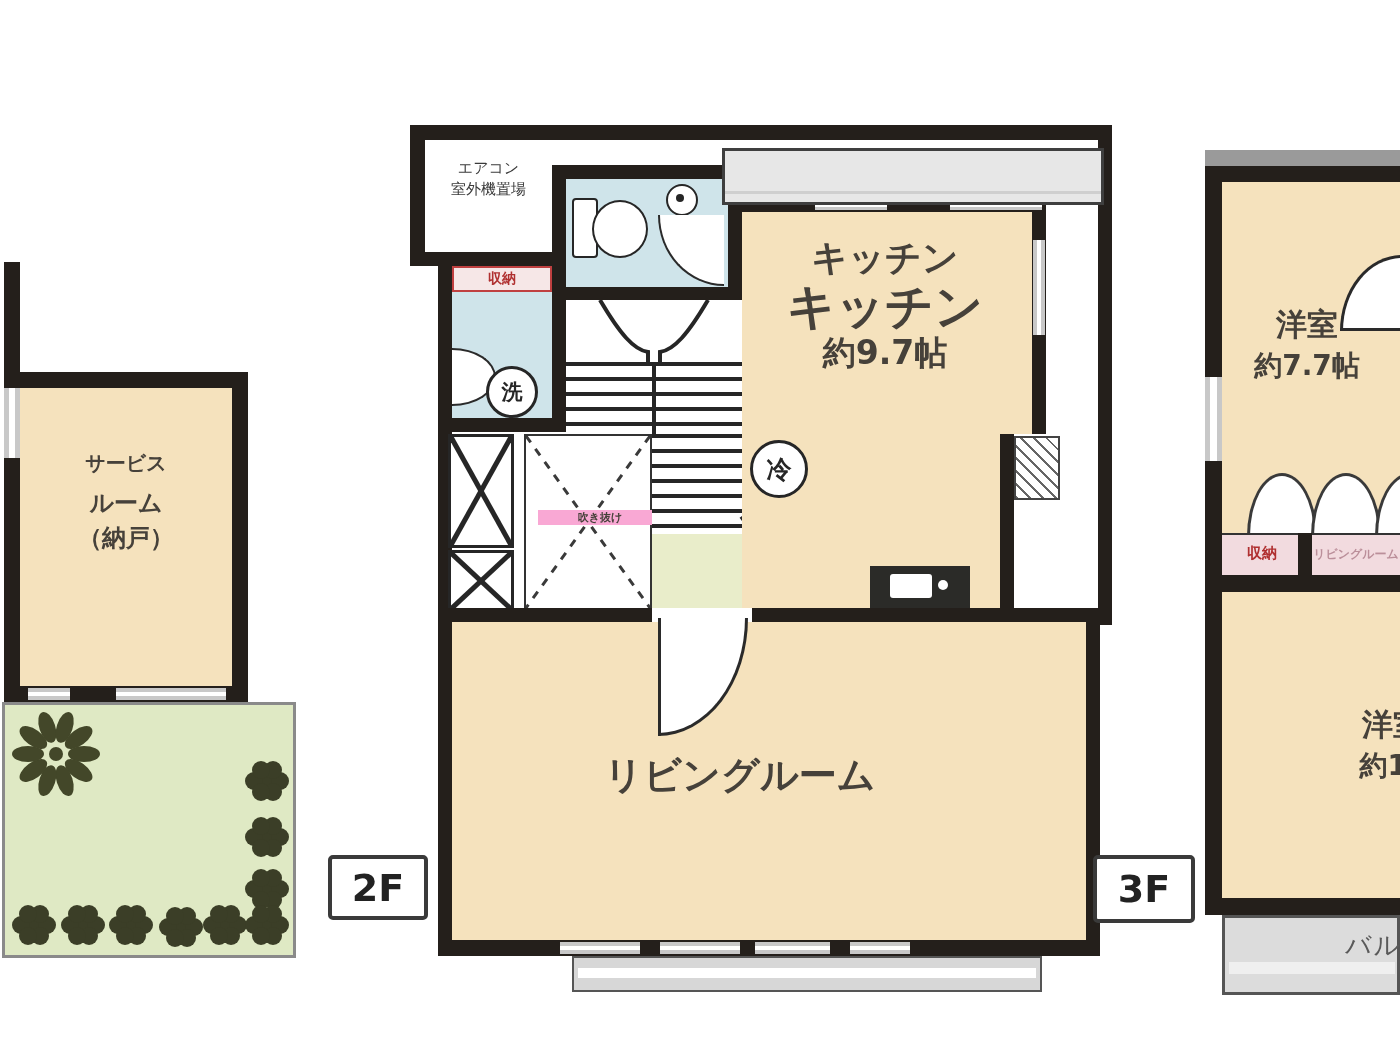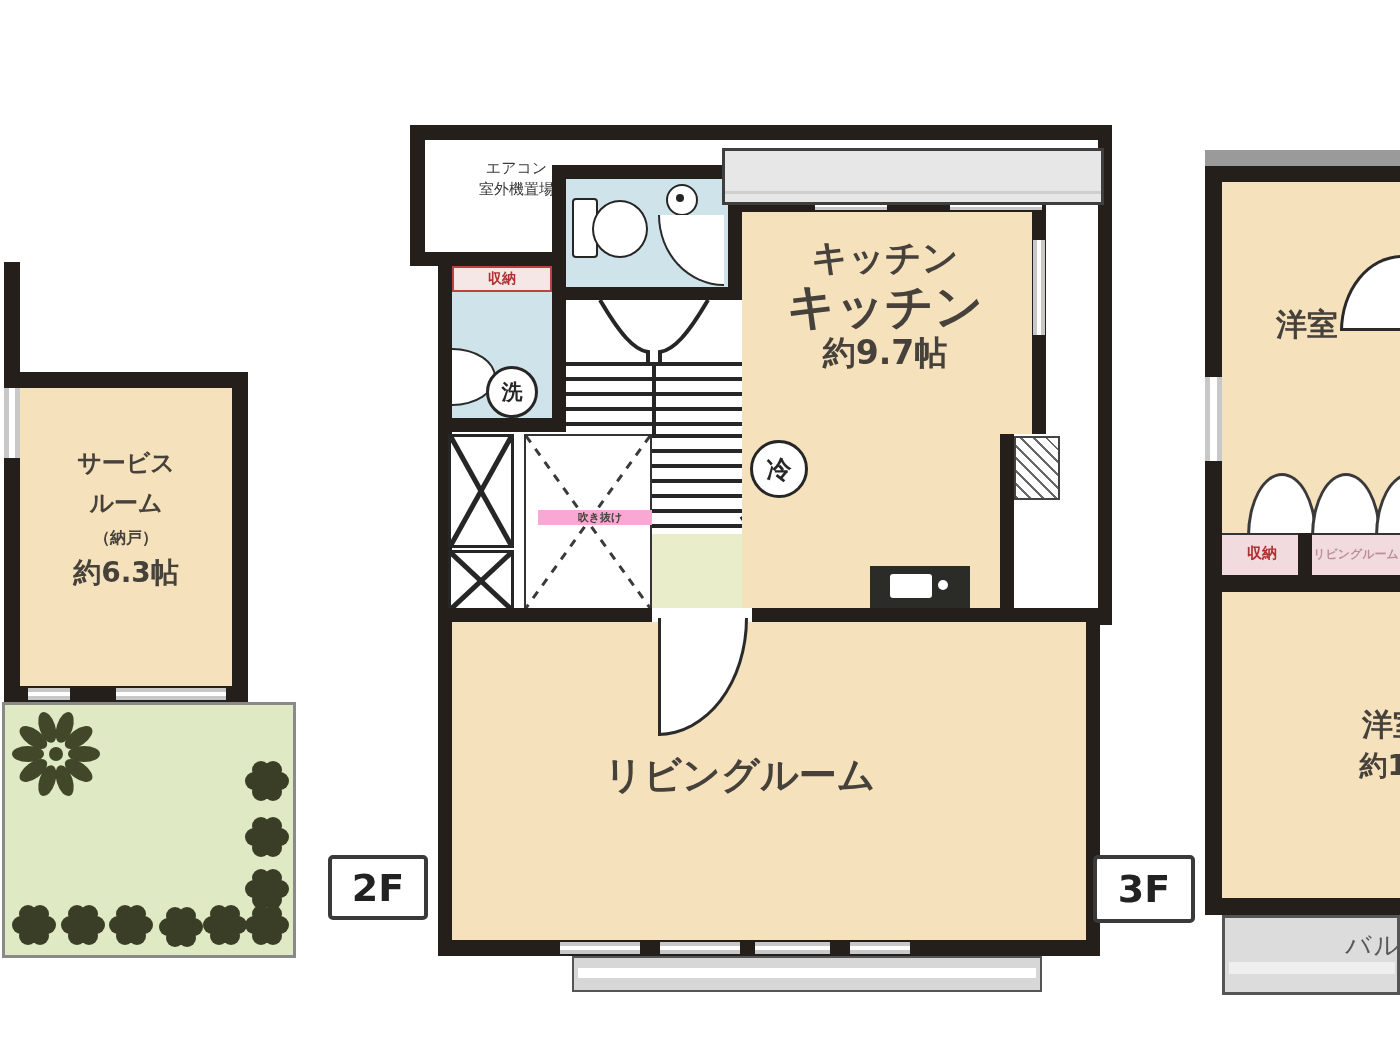--- a/index.html
+++ b/index.html
@@ -32,24 +32,23 @@
   <div class="w" style="left:4px;top:458px;width:16px;height:244px;"></div>
 
   <div class="w" style="left:4px;top:372px;width:244px;height:16px;"></div>
   <div class="w" style="left:232px;top:372px;width:16px;height:330px;"></div>
   <div class="w" style="left:4px;top:686px;width:244px;height:16px;"></div>
   <div class="win" style="left:28px;top:688px;width:42px;height:12px;"></div>
   <div class="win" style="left:116px;top:688px;width:110px;height:12px;"></div>
 
   <div class="cream" style="left:20px;top:388px;width:212px;height:298px;"></div>
   <div class="txt" style="left:22px;top:443px;width:208px;">
-    <div style="font-size:24px;line-height:40px;">サービス</div>
+    <div style="font-size:20px;line-height:40px;">サービス</div>
     <div style="font-size:24px;line-height:40px;">ルーム</div>
-    <div style="font-size:16px;line-height:30px;">（納戸）</div>
-    <div style="font-size:28px;line-height:40px;">約6.3帖</div>
+    <div style="font-size:24px;line-height:30px;">（納戸）</div>
   </div>
 
   <div class="p" style="left:2px;top:702px;width:294px;height:256px;background:#dfe9c4;border:3px solid #8a8a8a;box-sizing:border-box;">
     <svg width="288" height="250" viewBox="0 0 288 250" style="display:block;">
       <defs>
         <g id="bush" fill="#3b3e27">
           <circle cx="0" cy="0" r="10"></circle>
             <circle cx="13" cy="0" r="9"></circle>
             <circle cx="-13" cy="0" r="9"></circle>
           <circle cx="6" cy="-11" r="9"></circle>
@@ -85,21 +84,21 @@
 
   <div class="w" style="left:410px;top:125px;width:702px;height:15px;"></div>
   <div class="w" style="left:410px;top:125px;width:15px;height:141px;"></div>
   <div class="w" style="left:410px;top:252px;width:168px;height:14px;"></div>
   <div class="w" style="left:438px;top:266px;width:14px;height:690px;"></div>
   <div class="w" style="left:1098px;top:125px;width:14px;height:500px;"></div>
   <div class="w" style="left:1086px;top:610px;width:14px;height:345px;"></div>
   <div class="w" style="left:438px;top:940px;width:662px;height:16px;"></div>
 
   <div class="white" style="left:425px;top:140px;width:127px;height:112px;"></div>
-  <div class="txt" style="left:425px;top:158px;width:127px;color:#3a3a3a;font-weight:normal;margin-left:28px;">
+  <div class="txt" style="left:425px;top:158px;width:127px;color:#3a3a3a;font-weight:normal;">
     <div style="font-size:15px;line-height:21px;">エアコン</div>
     <div style="font-size:15px;line-height:21px;">室外機置場</div>
   </div>
 
   <div class="p" style="left:452px;top:266px;width:100px;height:26px;background:#f6e7e7;border:2px solid #c04040;box-sizing:border-box;
               display:flex;align-items:center;justify-content:center;">
     <span style="font-size:14px;font-weight:bold;color:#b03030;">収納</span>
   </div>
 
   <div class="wet" style="left:452px;top:292px;width:100px;height:126px;"></div>
@@ -204,20 +203,21 @@
   <div class="p" style="left:1205px;top:150px;width:195px;height:18px;background:#9a9a9a;"></div>
   <div class="w" style="left:1205px;top:166px;width:195px;height:16px;"></div>
   <div class="w" style="left:1205px;top:166px;width:17px;height:749px;"></div>
   <div class="winv" style="left:1205px;top:377px;width:17px;height:84px;"></div>
 
   <div class="cream" style="left:1222px;top:182px;width:178px;height:351px;"></div>
   <div class="p" style="left:1340px;top:255px;width:62px;height:76px;background:#fff;border-top:3px solid #2a2a2a;border-left:3px solid #2a2a2a;
               border-bottom:3px solid #2a2a2a;border-top-left-radius:100% 100%;box-sizing:border-box;"></div>
   <div class="txt" style="left:1226px;top:302px;width:162px;">
     <div style="font-size:31px;line-height:44px;">洋室</div>
+    <div style="font-size:28px;line-height:40px;">約7.7帖</div>
   </div>
 
   <div class="bump" style="left:1247px;top:473px;width:64px;height:60px;"></div>
   <div class="bump" style="left:1311px;top:473px;width:64px;height:60px;"></div>
   <div class="bump" style="left:1375px;top:473px;width:64px;height:60px;"></div>
 
   <div class="p" style="left:1222px;top:533px;width:178px;height:42px;background:#f2dbdf;border-top:2px solid #333;box-sizing:border-box;"></div>
   <div class="w" style="left:1298px;top:533px;width:14px;height:42px;"></div>
   <div class="txt" style="left:1228px;top:544px;width:68px;font-size:15px;color:#b03030;">収納</div>
   <div class="txt" style="left:1312px;top:546px;width:88px;font-size:12px;color:#bb8f9a;">リビングルーム</div>

